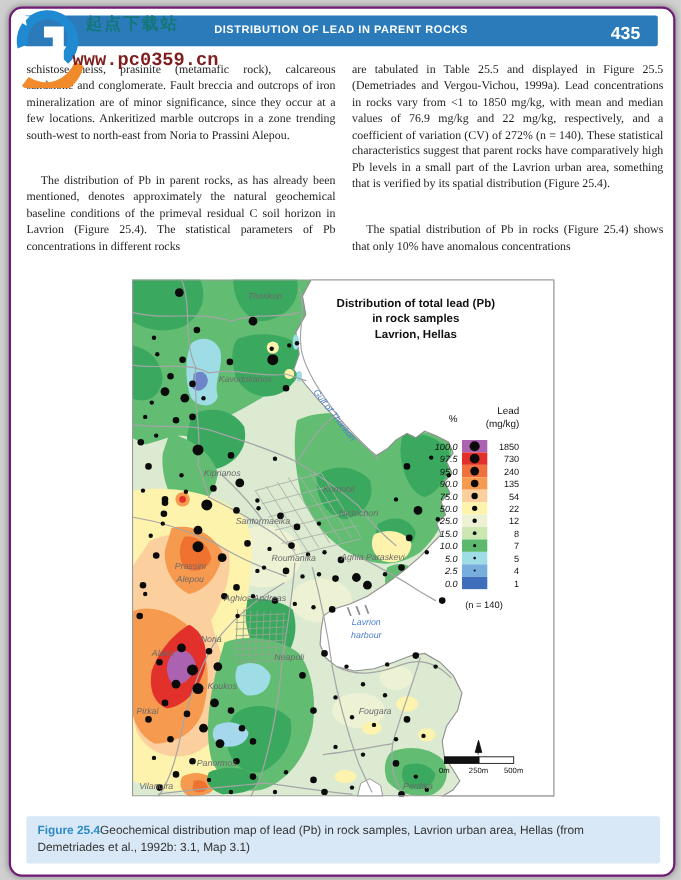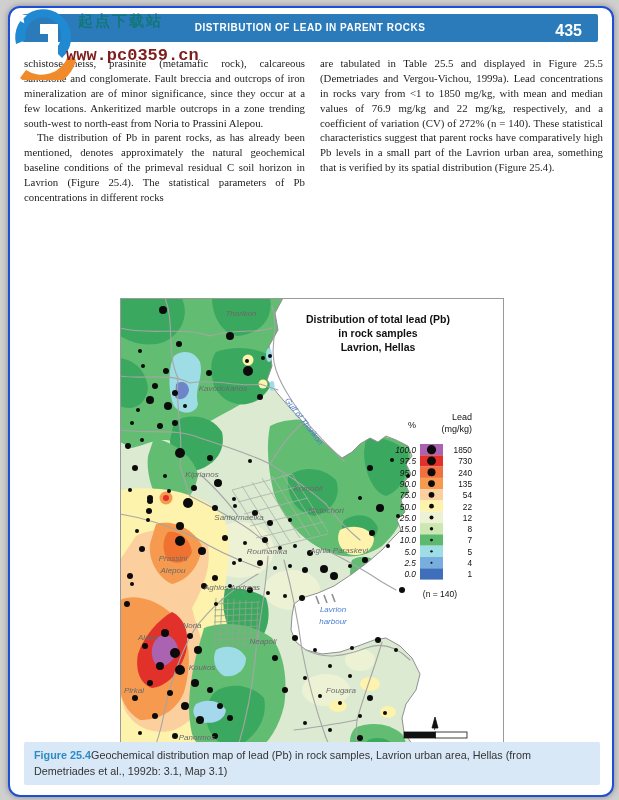--- a/index.html
+++ b/index.html
@@ -1,29 +1,29 @@
 <!DOCTYPE html>
 <html><head>
 <meta charset="utf-8">
 <style>
   html,body{margin:0;padding:0;}
   body{background:#cfcfcf;width:619px;height:800px;position:relative;font-family:"Liberation Sans",sans-serif;}
   .page-card{position:absolute;left:8px;top:6px;width:602px;height:787px;background:#ffffff;
-    border:2px solid #1d4ed8;border-radius:12px;box-shadow:0 0 6px rgba(0,0,0,.35);overflow:hidden;}
+    border:2px solid #701a75;border-radius:12px;box-shadow:0 0 6px rgba(0,0,0,.35);overflow:hidden;}
   .header-bar{position:absolute;left:12px;top:6px;width:576px;height:28px;background:#2b7bba;border-radius:2px;}
   .header-title{position:absolute;left:0;right:0;top:8px;text-align:center;color:#fff;font-weight:bold;
     font-size:10px;letter-spacing:.5px;font-family:"Liberation Sans",sans-serif;}
   .page-num{position:absolute;right:16px;top:8px;color:#fff;font-weight:bold;font-size:16px;}
   .col{position:absolute;top:48px;font-family:"Liberation Serif",serif;font-size:10.8px;line-height:1.38;
     color:#1d1d1d;text-align:justify;}
   .col p{margin:0;}
-  .col p.indent{text-indent:13px;}
+  .col p.indent{text-indent:13px;margin-top:27px;}
   .col-left{left:14px;width:281px;}
   .col-right{left:310px;width:283px;}
-  .map-wrap{position:absolute;left:110px;top:246px;width:384px;height:360px;margin-top:44px;}
+  .map-wrap{position:absolute;left:110px;top:246px;width:384px;height:360px;}
   .map-wrap svg{display:block;}
   .caption-box{position:absolute;left:14px;top:734px;width:556px;background:#d9e8f6;border-radius:2px;
     padding:6px 10px;font-size:10.8px;line-height:1.45;color:#333;}
   .caption-box .fig-label{color:#2e8bc5;font-weight:bold;}
   .caption-box .etal{}
   
   .wm{position:absolute;left:6px;top:0px;width:220px;height:84px;pointer-events:none;}
   .wm-cn{position:absolute;left:72px;top:12px;font-size:15px;font-weight:bold;color:#0f766e;opacity:.85;
     letter-spacing:2px;font-family:"Liberation Sans",sans-serif;}
   .wm-url{position:absolute;left:60px;top:46px;font-size:17px;font-weight:bold;color:#7f1d1d;font-family:Liberation Mono, monospace;}
@@ -47,20 +47,21 @@
     <div class="page-num">435</div>
   </div>
 
   <div class="col col-left">
     <p>schistose-gneiss, prasinite (metamafic rock), calcareous sandstone and conglomerate. Fault breccia and outcrops of iron mineralization are of minor significance, since they occur at a few locations. Ankeritized marble outcrops in a zone trending south-west to north-east from Noria to Prassini Alepou.</p>
     <p class="indent">The distribution of Pb in parent rocks, as has already been mentioned, denotes approximately the natural geochemical baseline conditions of the primeval residual C soil horizon in Lavrion (Figure 25.4). The statistical parameters of Pb concentrations in different rocks</p>
   </div>
 
   <div class="col col-right">
     <p>are tabulated in Table 25.5 and displayed in Figure 25.5 (Demetriades and Vergou-Vichou, 1999a). Lead concentrations in rocks vary from &lt;1 to 1850 mg/kg, with mean and median values of 76.9 mg/kg and 22 mg/kg, respectively, and a coefficient of variation (CV) of 272% (n = 140). These statistical characteristics suggest that parent rocks have comparatively high Pb levels in a small part of the Lavrion urban area, something that is verified by its spatial distribution (Figure 25.4).</p>
+    <p class="indent">The spatial distribution of Pb in rocks (Figure 25.4) shows that only 10% have anomalous concentrations</p>
   </div>
 
   <div class="map-wrap">
     <svg width="384" height="470" viewBox="0 0 384 470" xmlns="http://www.w3.org/2000/svg">
 
       <rect x="0" y="0" width="384" height="470" fill="#dcead2"></rect>
 
       <g>
 
         <path d="M0,0 L162,0 C166,28 152,44 158,64 C162,80 150,90 128,102 C108,114 80,128 54,144 C40,138 24,148 12,150 L0,144 Z" fill="#62bd73"></path>

